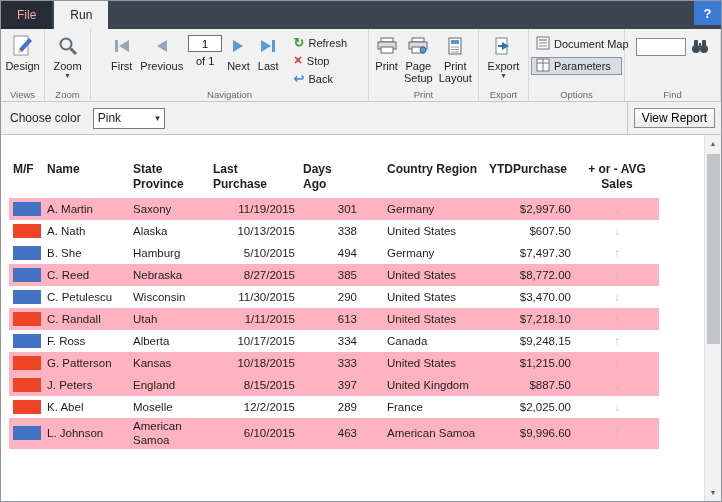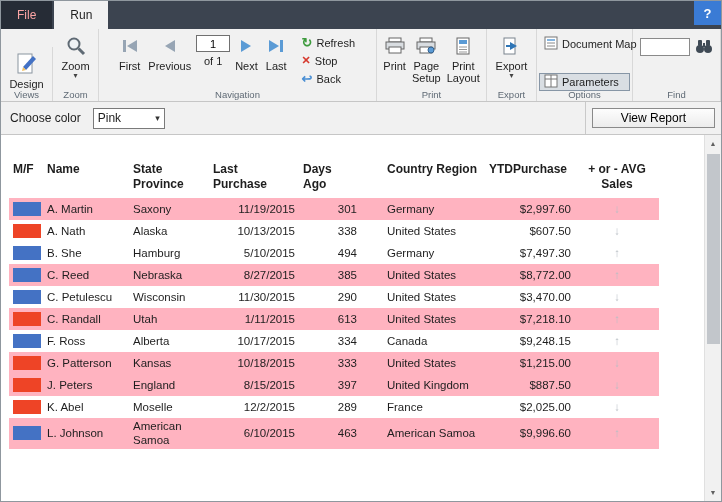--- a/index.html
+++ b/index.html
@@ -19,21 +19,21 @@
   .tab-run  { background:#f1f1f1; color:#1e1e1e; margin-left:2px; }
   .help-btn { position:absolute; right:0; top:0; width:27px; height:24px; background:#3a7bd5; color:#fff;
               display:flex; align-items:center; justify-content:center; font-size:13px; font-weight:bold; }
 
   
   .ribbon { height:73px; background:#f1f1f1; border-bottom:1px solid #c6c6c6; display:flex; flex:0 0 auto; }
   .group { position:relative; border-right:1px solid #d8d8d8; padding:3px 2px 13px 2px;
            display:flex; align-items:flex-start; justify-content:center; }
   .group-label { position:absolute; bottom:1px; left:0; right:0; text-align:center;
                  color:#5f6a75; font-size:9.5px; }
-  .g-views { width:52px;margin-top:18px; } .g-zoom { width:46px; } .g-nav { width:278px; }
+  .g-views { width:44px; } .g-zoom { width:46px; } .g-nav { width:278px; }
   .g-print { width:110px; } .g-export { width:50px; } .g-options { width:96px; }
   .g-find { flex:1; }
 
   .big-btn { display:flex; flex-direction:column; align-items:center; gap:1px; padding:1px 3px; cursor:default; }
   .big-btn .lbl { font-size:11px; line-height:1.1; text-align:center; white-space:pre-line; }
   .caret { font-size:8px; color:#444; line-height:5px; }
   .icon-box { height:26px; display:flex; align-items:center; justify-content:center; }
 
   
   .navrow { display:flex; align-items:flex-start; gap:2px; }
@@ -47,36 +47,36 @@
   .page-ctrl { display:flex; flex-direction:column; align-items:center; gap:3px; padding-top:3px; }
   .page-input { width:34px; height:17px; border:1px solid #707070; background:#fff; text-align:center; font-size:11px; font-family:"Liberation Sans",sans-serif; }
   .of-label { font-size:11px; }
 
   .small-stack { display:flex; flex-direction:column; gap:1px; margin-left:6px; padding-top:2px; }
   .small-btn { display:flex; align-items:center; gap:4px; height:17px; padding:0 4px; cursor:default; }
   .ic-refresh { color:#3e9b3e; font-weight:bold; font-size:13px; }
   .ic-stop { color:#d63a2f; font-weight:bold; font-size:11px; }
   .ic-back { color:#4a8fd4; font-weight:bold; font-size:13px; }
 
-  .opt-stack { display:flex; flex-direction:column; gap:20px; padding-top:3px; width:100%; }
+  .opt-stack { display:flex; flex-direction:column; gap:4px; padding-top:3px; width:100%; }
   .opt-btn { display:flex; align-items:center; gap:4px; height:18px; padding:0 4px; border:1px solid transparent; cursor:default; }
   .opt-btn.pressed { background:#d9dee3; border:1px solid #8796a6; }
   .opt-btn .lbl { font-size:11px; white-space:nowrap; }
 
   .find-wrap { display:flex; align-items:flex-start; gap:4px; padding-top:6px; }
   .find-input { width:50px; height:18px; border:1px solid #8a8a8a; background:#fff; font-size:11px; font-family:"Liberation Sans",sans-serif; padding:0 3px; }
 
   
   .param-bar { height:33px; background:#f1f1f1; border-bottom:1px solid #c6c6c6; display:flex; align-items:center; padding-left:9px; flex:0 0 auto; }
   .param-label { font-size:12px; }
   .color-select { margin-left:12px; width:72px; height:21px; border:1px solid #7a7a7a; background:#fff;
                   display:flex; align-items:center; justify-content:space-between; padding:0 4px; font-size:12px; cursor:default; }
   .color-select .caret { font-size:9px; color:#333; }
   .param-right { margin-left:auto; border-left:1px solid #c9c9c9; height:100%; display:flex; align-items:center; padding:0 6px; }
-  .view-report { height:20px; padding:0 28px; font-size:12px; font-family:"Liberation Sans",sans-serif;
+  .view-report { height:20px; padding:0 7px; font-size:12px; font-family:"Liberation Sans",sans-serif;
                  background:linear-gradient(#fdfdfd,#ececec); border:1px solid #8a8a8a; cursor:default; }
 
   
   .viewport { flex:1; position:relative; background:#fff; overflow:hidden; }
   .report-table { border-collapse:collapse; table-layout:fixed; width:650px; margin:26px 0 15px 8px; }
   .report-table th { font-size:12px; font-weight:bold; text-align:left; vertical-align:top; padding:1px 4px 6px 4px; white-space:pre-line; line-height:1.25; }
   .report-table td { font-size:11.5px; padding:1px 4px; height:22px; vertical-align:middle; line-height:1.25; }
   th.al-c, td.al-c { text-align:center; }
   td.al-r { text-align:right; }
   td.col-country, th.col-country { padding-left:26px; }

